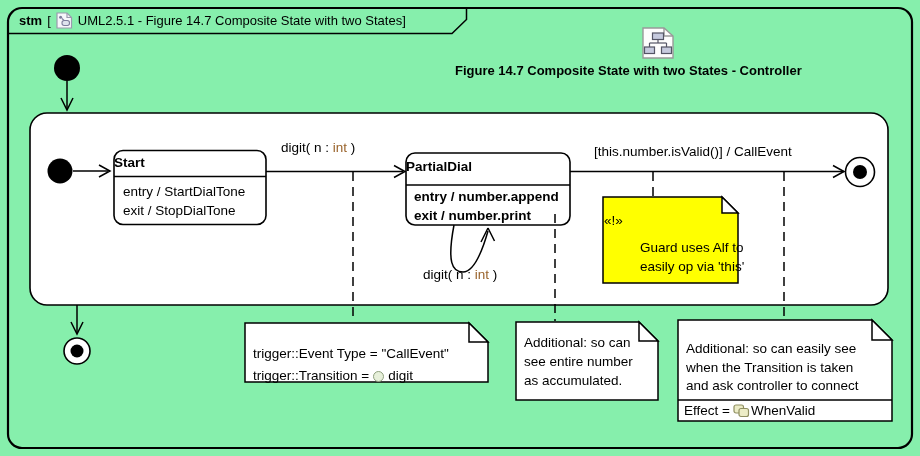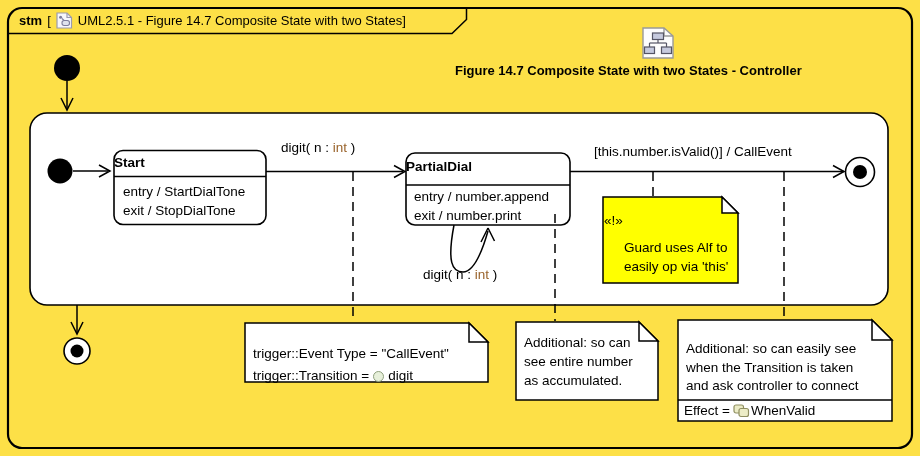--- a/index.html
+++ b/index.html
@@ -1,17 +1,17 @@
 <!DOCTYPE html>
 <html><head>
 <meta charset="utf-8">
 <style>
   html,body{margin:0;padding:0;background:#fff;}
   .canvas{
-    position:relative;width:920px;height:456px;background:#fde047;overflow:hidden;
+    position:relative;width:920px;height:456px;background:#86efac;overflow:hidden;
     font-family:"Liberation Sans","DejaVu Sans",sans-serif;color:#000;
   }
   svg.layer{position:absolute;left:0;top:0;}
   .frame-border{fill:none;stroke:#000;stroke-width:2.2;}
   .state{fill:#fff;stroke:#000;stroke-width:1.6;}
   .thin{fill:none;stroke:#000;stroke-width:1.5;}
   .arrow{fill:none;stroke:#000;stroke-width:1.5;stroke-linejoin:miter;}
   .dash{fill:none;stroke:#000;stroke-width:1.5;stroke-dasharray:9 6;}
   .note{fill:#fff;stroke:#000;stroke-width:1.5;}
   .fold{fill:#fff;stroke:#000;stroke-width:1.5;stroke-linejoin:miter;}
@@ -140,37 +140,37 @@
   <div class="txt b ctr" style="left:455px;top:63px;width:405px;font-size:13px;">Figure 14.7 Composite State with two States - Controller</div>
 
 
   <div class="txt b ctr" style="left:114px;top:155px;width:152px;">Start</div>
   <div class="txt" style="left:123px;top:181.5px;line-height:19.5px;">
     <div>entry / StartDialTone</div>
     <div>exit / StopDialTone</div>
   </div>
 
   <div class="txt b ctr" style="left:406px;top:159px;width:176px;">PartialDial</div>
-  <div class="txt" style="left:414px;top:188px;line-height:18.5px;">
+  <div class="txt" style="left:414px;top:188px;line-height:18.5px;font-weight:bold;">
     <div>entry / number.append</div>
     <div>exit / number.print</div>
   </div>
 
   <div class="txt ctr" style="left:281px;top:140px;width:122px;">
     <span>digit( n : </span><span class="typ" style="color: rgb(154, 100, 44);">int</span><span> )</span>
   </div>
 
   <div class="txt ctr" style="left:423px;top:267px;width:122px;">
     <span>digit( n : </span><span class="typ" style="color: rgb(154, 100, 44);">int</span><span> )</span>
   </div>
 
   <div class="txt ctr" style="left:594px;top:144px;width:240px;">[this.number.isValid()] / CallEvent</div>
 
   <div class="txt ctr" style="left:604px;top:213px;width:132px;">«!»</div>
-  <div class="txt ctr" style="left:624px;top:238px;width:116px;line-height:19px;">
+  <div class="txt ctr" style="left:640px;top:238px;width:116px;line-height:19px;">
     <div>Guard uses Alf to</div>
     <div>easily op via 'this'</div>
   </div>
 
   <div class="txt" style="left:253px;top:343px;line-height:22px;">
     <div>trigger::Event Type = "CallEvent"</div>
     <div class="row">
       <span>trigger::Transition = </span>
       <span class="op-icon"></span>
       <span>digit</span>

